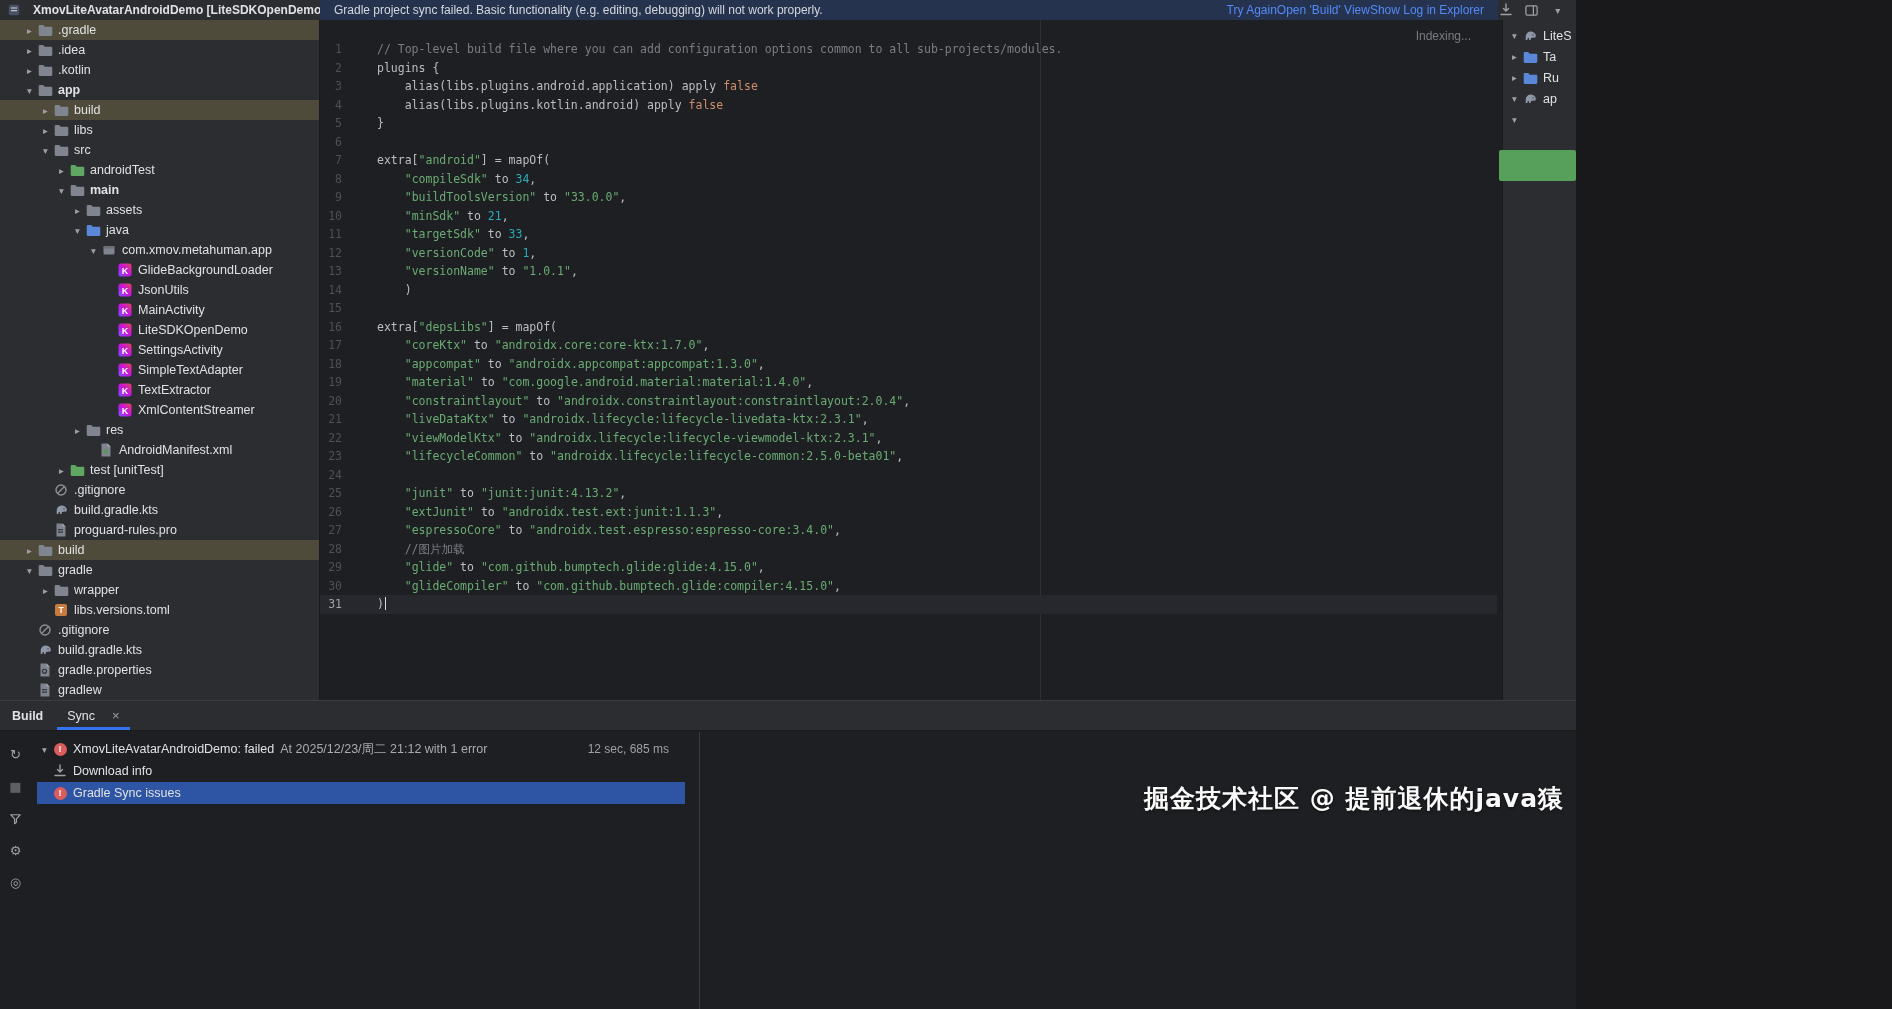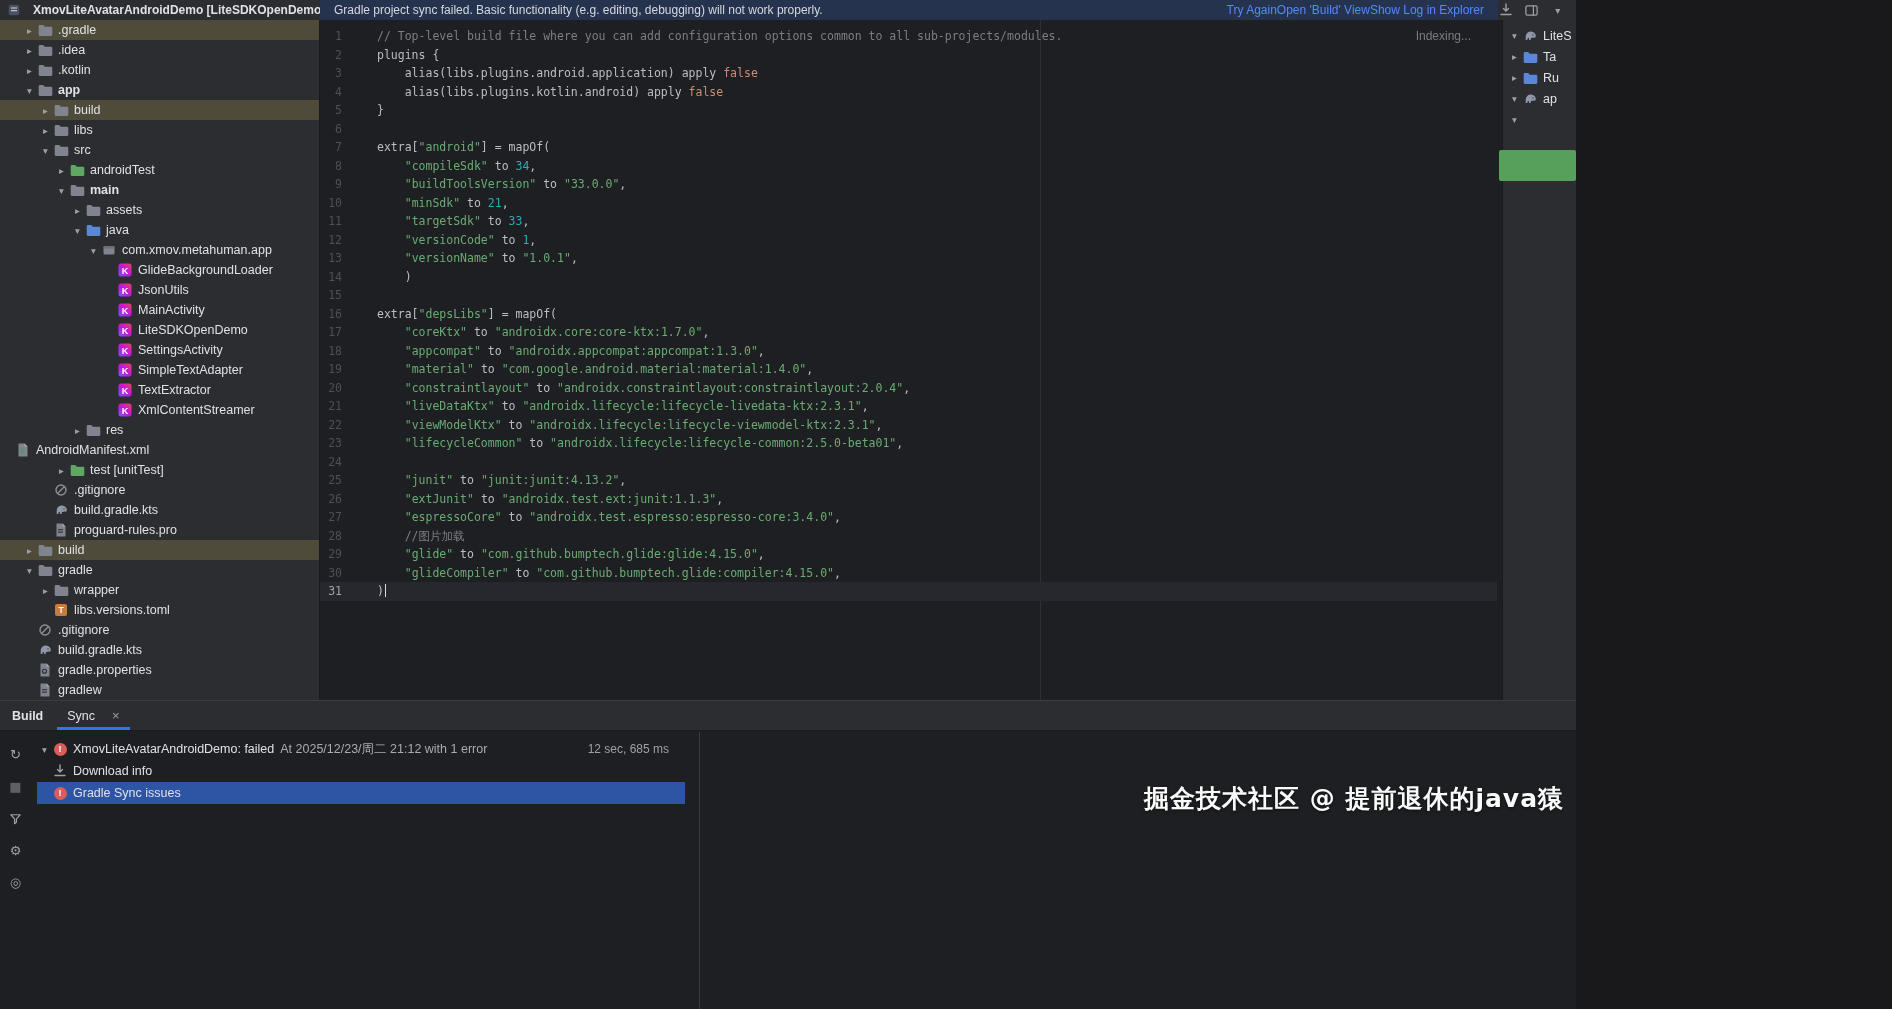--- a/index.html
+++ b/index.html
@@ -22,21 +22,21 @@
   .t-row{height:20px;display:flex;align-items:center;white-space:nowrap;cursor:default}
   .t-row.excluded{background:#4f4b3a}
   .chev{flex:none;width:15px;text-align:center;color:#9da0a6;font-size:9.5px;font-family:"DejaVu Sans",sans-serif}
   .icon{flex:none;width:16px;height:16px;display:inline-flex;align-items:center;justify-content:center;margin-right:5px}
   .icon svg{display:block}
   .bold{font-weight:bold}
 
   
   #editor{position:absolute;left:320px;top:20px;width:1177px;height:680px;background:#1e1f22;overflow:hidden;font-family:"DejaVu Sans Mono",monospace;font-size:11.5px}
   #editor .guide{position:absolute;left:720px;top:0;height:100%;width:1px;background:#2e3033}
-  #editor-lines{padding-top:7px;position:relative}
+  #editor-lines{padding-top:20px;position:relative}
   .line{height:18.5px;line-height:18.5px;white-space:pre}
   .line.cur{background:#26282e}
   .ln{display:inline-block;width:22px;text-align:right;color:#4b5059}
   .line.cur .ln{color:#a1a3ab}
   .lc{padding-left:35px}
   .s-com{color:#7a7e85}.s-pln{color:#bcbec4}.s-str{color:#6aab73}.s-num{color:#2aacb8}.s-kw{color:#cf8e6d}
   .caret{display:inline-block;width:1.5px;height:13px;background:#d6d9de;vertical-align:-2px;margin-left:1px}
   #indexing{position:absolute;right:26px;top:9px;color:#787c82;font-family:"Liberation Sans",sans-serif;font-size:12px}
 
   
@@ -359,21 +359,21 @@
       </div>
       <div class="t-row" style="padding-left: 70px;">
         <span class="chev">▸</span>
         <span class="icon">
           <svg viewBox="0 0 16 16" width="16" height="16">
             <path d="M1.7 4.2c0-.7.5-1.2 1.2-1.2h3.3l1.6 1.7h6.3c.7 0 1.2.5 1.2 1.2v6.9c0 .7-.5 1.2-1.2 1.2H2.9c-.7 0-1.2-.5-1.2-1.2z" fill="#7f848e"></path>
           </svg>
         </span>
         <span class="t-label">res</span>
       </div>
-      <div class="t-row" style="">
+      <div class="t-row" style="padding-left: 70px; margin-left: 13px;">
         <span class="chev"></span>
         <span class="icon">
           <svg viewBox="0 0 16 16" width="16" height="16">
             <path d="M3.5 1.5h6l3 3v10h-9z" fill="#7f848e"></path>
             <path d="M9.5 1.5l3 3h-3z" fill="#a6aab2"></path>
             <circle cx="7.5" cy="9.5" r="2.2" fill="#57965c"></circle>
           </svg>
         </span>
         <span class="t-label">AndroidManifest.xml</span>
       </div>

